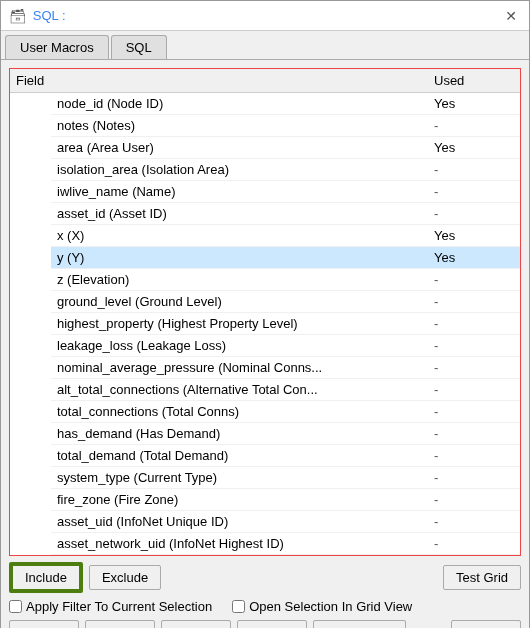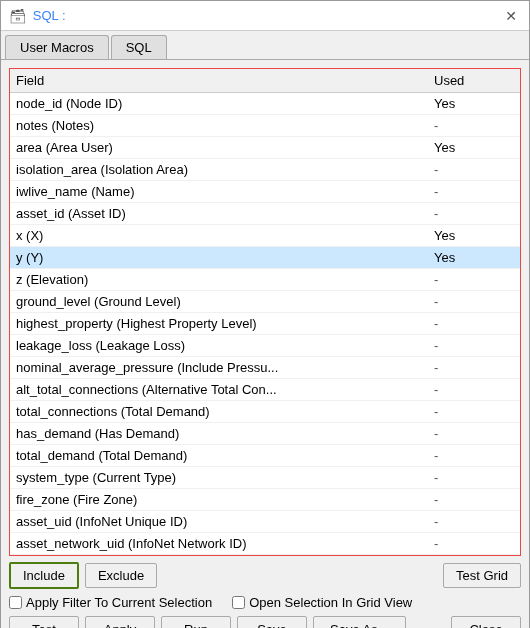--- a/index.html
+++ b/index.html
@@ -118,20 +118,21 @@
       flex: 1;
       overflow-y: scroll;
       overflow-x: hidden;
     }
     .grid-row {
       display: flex;
       padding: 2px 6px;
       border-bottom: 1px solid #f0f0f0;
       align-items: center;
       min-height: 22px;
+      margin-left: 41px;
     }
     .grid-row.highlighted {
       background: #cce8ff;
       color: #000;
     }
     .col-field {
       flex: 1;
       white-space: nowrap;
       overflow: hidden;
       text-overflow: ellipsis;
@@ -153,21 +154,21 @@
       padding: 4px 12px;
       border: 1px solid #aaa;
       background: #f0f0f0;
       cursor: pointer;
       font-size: 13px;
       border-radius: 2px;
       min-width: 60px;
       text-align: center;
     }
     .btn-include {
-      border: 2px solid #4d7c0f;
+      border: 4px solid #4d7c0f;
       text-align: center;
     }
     .btn-spacer { flex: 1; }
 
     .checkbox-row {
       display: flex;
       align-items: flex-end;
       gap: 6px;
     }
     .checkbox-row label {
@@ -274,29 +275,29 @@
           </div>
           <div class="grid-row">
             <span class="col-field">highest_property  (Highest Property Level)</span>
             <span class="col-used">-</span>
           </div>
           <div class="grid-row">
             <span class="col-field">leakage_loss  (Leakage Loss)</span>
             <span class="col-used">-</span>
           </div>
           <div class="grid-row">
-            <span class="col-field">nominal_average_pressure  (Include Pressu...</span>
+            <span class="col-field">nominal_average_pressure  (Nominal Conns...</span>
             <span class="col-used">-</span>
           </div>
           <div class="grid-row">
             <span class="col-field">alt_total_connections  (Alternative Total Con...</span>
             <span class="col-used">-</span>
           </div>
           <div class="grid-row">
-            <span class="col-field">total_connections  (Total Demand)</span>
+            <span class="col-field">total_connections  (Total Conns)</span>
             <span class="col-used">-</span>
           </div>
           <div class="grid-row">
             <span class="col-field">has_demand  (Has Demand)</span>
             <span class="col-used">-</span>
           </div>
           <div class="grid-row">
             <span class="col-field">total_demand  (Total Demand)</span>
             <span class="col-used">-</span>
           </div>
@@ -306,21 +307,21 @@
           </div>
           <div class="grid-row">
             <span class="col-field">fire_zone  (Fire Zone)</span>
             <span class="col-used">-</span>
           </div>
           <div class="grid-row">
             <span class="col-field">asset_uid  (InfoNet Unique ID)</span>
             <span class="col-used">-</span>
           </div>
           <div class="grid-row">
-            <span class="col-field">asset_network_uid  (InfoNet Network ID)</span>
+            <span class="col-field">asset_network_uid  (InfoNet Highest ID)</span>
             <span class="col-used">-</span>
           </div>
         </div>
     </div>
 
     <div class="btn-row">
       <button class="btn btn-include">Include</button>
       <button class="btn">Exclude</button>
       <div class="btn-spacer"></div>
       <button class="btn">Test Grid</button>

